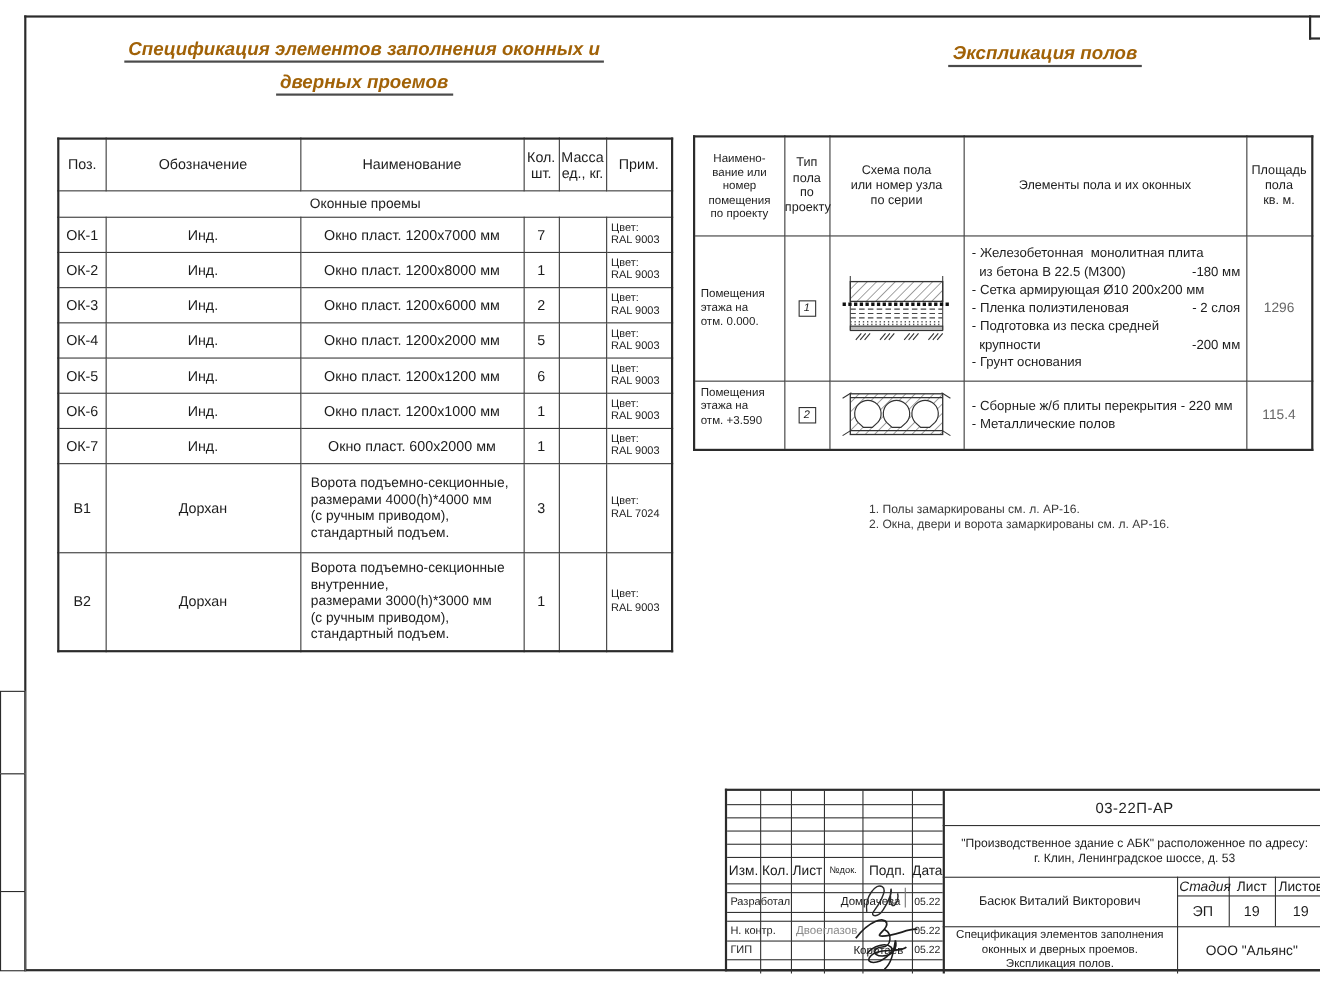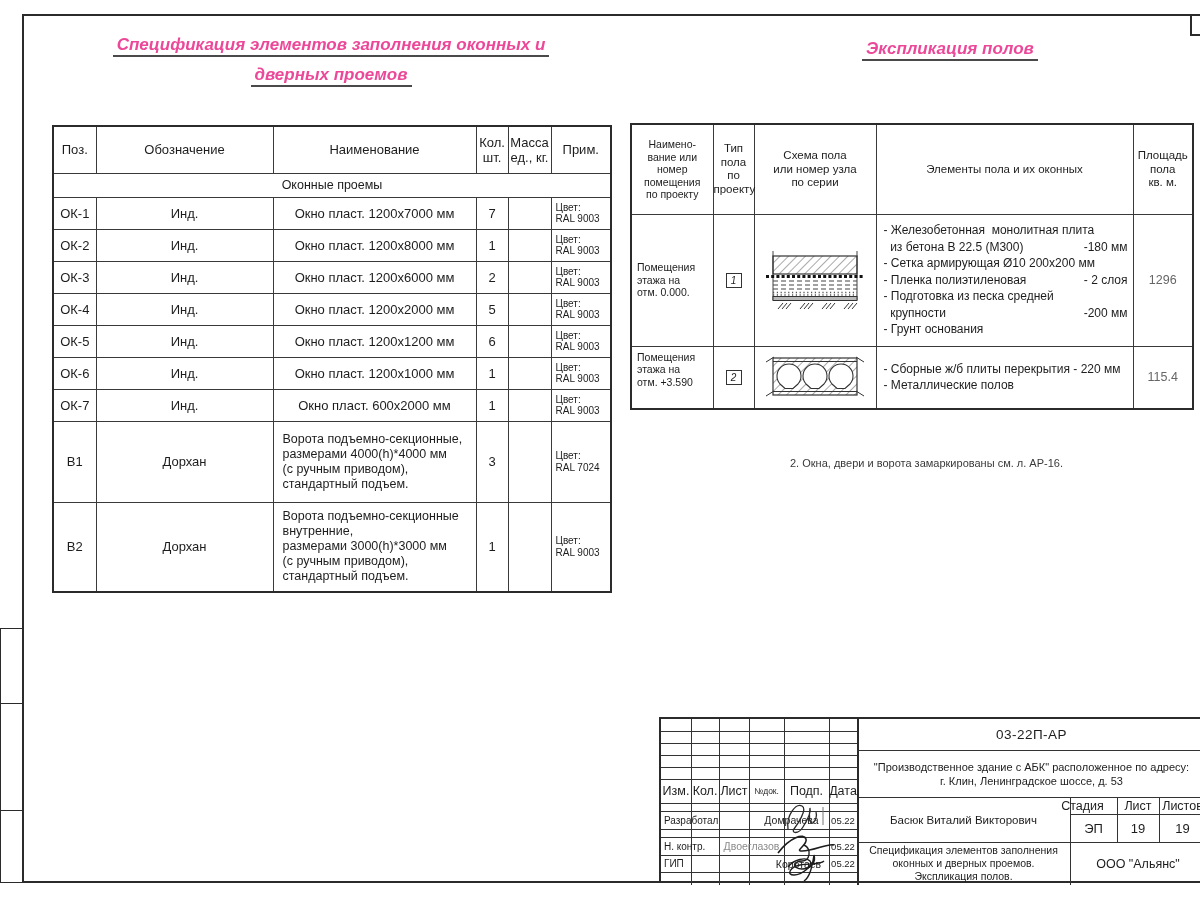--- a/index.html
+++ b/index.html
@@ -13,21 +13,21 @@
   }
   .abs { position: absolute; }
   .preline { white-space: pre-line; }
 
   
   .frame { border: 2px solid #2b2b2b; border-right: none; }
   .corner-box { border: 2px solid #2b2b2b; border-right: none; background: #fff; }
   .margin-box { border: 1.5px solid #2b2b2b; background: #fff; }
 
   
-  .sheet-title { text-align: center; font-style: italic; font-weight: bold; font-size: 17px; line-height: 30px; color: #ec4899; }
+  .sheet-title { text-align: center; font-style: italic; font-weight: bold; font-size: 17px; line-height: 30px; color: #a16207; }
   .sheet-title .u { border-bottom: 2px solid #4a4a4a; padding: 0 4px 1px 4px; }
 
   
   table { border-collapse: collapse; table-layout: fixed; }
   .gtable { border: 2px solid #2b2b2b; margin-top: 10px; }
   .gtable td { border: 1px solid #3a3a3a; text-align: center; vertical-align: middle; font-size: 13px; padding: 0; }
   .gtable .section { font-size: 12.5px; }
   .gtable .note { font-size: 10px; line-height: 11.5px; text-align: left; padding-left: 4px; }
   .gtable .name-left { text-align: left; padding-left: 9px; font-size: 12.5px; line-height: 15px; }
   .spec-head td { font-size: 13px; line-height: 15px; }
@@ -327,20 +327,21 @@
               <span class="el-t">- Металлические полов</span>
             </div>
       </div>
     </td>
     <td class="area">115.4</td>
   </tr>
 </tbody>
   </table>
 
 <div class="abs notes" style="left:790px; top:456px; width:400px;">
+  <div>1. Полы замаркированы см. л. АР-16.</div>
   <div>2. Окна, двери и ворота замаркированы см. л.  АР-16.</div>
 </div>
 
 <div class="abs tb" style="left:659px; top:717px; width:545px; height:166px;">
 
   <div class="vl" style="left:30px; top:0; height:166px;"></div>
   <div class="vl" style="left:58px; top:0; height:166px;"></div>
   <div class="vl" style="left:88px; top:0; height:166px;"></div>
   <div class="vl" style="left:123px; top:0; height:166px;"></div>
   <div class="vl" style="left:168px; top:0; height:166px;"></div>
@@ -392,21 +393,21 @@
   <svg class="sig" style="left:115px; top:112px;" width="62" height="54" viewBox="0 0 62 54">
     <path d="M2,22 C14,6 28,2 30,8 C32,14 18,20 26,20 C38,20 52,12 58,14" fill="none" stroke="#1d1d1d" stroke-width="1.6"></path>
     <path d="M28,14 C36,18 34,30 26,30 C18,30 16,38 26,38 C36,38 40,30 38,24 C36,36 34,46 28,50" fill="none" stroke="#1d1d1d" stroke-width="1.4"></path>
     <path d="M12,36 C18,28 30,26 34,30 C38,34 26,44 18,44 C10,44 14,36 24,34 C34,32 44,34 48,30" fill="none" stroke="#1d1d1d" stroke-width="1.4"></path>
   </svg>
 
   <div class="cell" style="left:196px; top:0; width:349px; height:31px; font-size:13.5px; letter-spacing:0.5px;">03-22П-АР</div>
   <div class="cell preline" style="left:196px; top:31px; width:349px; height:47px; font-size:11px; line-height:14px;">"Производственное здание с АБК" расположенное по адресу:
 г. Клин, Ленинградское шоссе, д. 53</div>
   <div class="cell" style="left:196px; top:78px; width:213px; height:45px; font-size:11.5px;">Басюк Виталий Викторович</div>
-  <div class="cell" style="left:398px; top:78px; width:47px; height:17px; font-size:12.5px;">Стадия</div>
+  <div class="cell" style="left:411px; top:78px; width:47px; height:17px; font-size:12.5px;font-style:italic;">Стадия</div>
   <div class="cell" style="left:456px; top:78px; width:42px; height:17px; font-size:12.5px;">Лист</div>
   <div class="cell" style="left:498px; top:78px; width:47px; height:17px; font-size:12.5px;">Листов</div>
   <div class="cell" style="left:409px; top:95px; width:47px; height:28px; font-size:13px;">ЭП</div>
   <div class="cell" style="left:456px; top:95px; width:42px; height:28px; font-size:13px;">19</div>
   <div class="cell" style="left:498px; top:95px; width:47px; height:28px; font-size:13px;">19</div>
   <div class="cell preline" style="left:196px; top:123px; width:213px; height:43px; font-size:10.5px; line-height:13px;">Спецификация элементов заполнения
 оконных и дверных проемов.
 Экспликация полов.</div>
   <div class="cell" style="left:409px; top:123px; width:136px; height:43px; font-size:12.5px;">ООО "Альянс"</div>
 </div>

